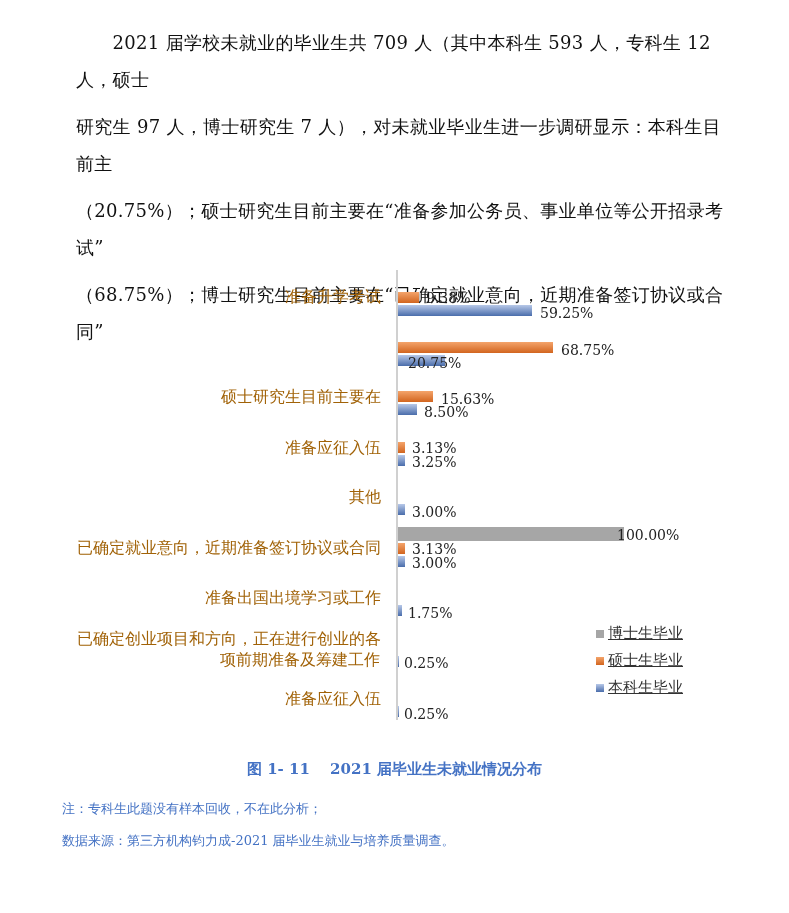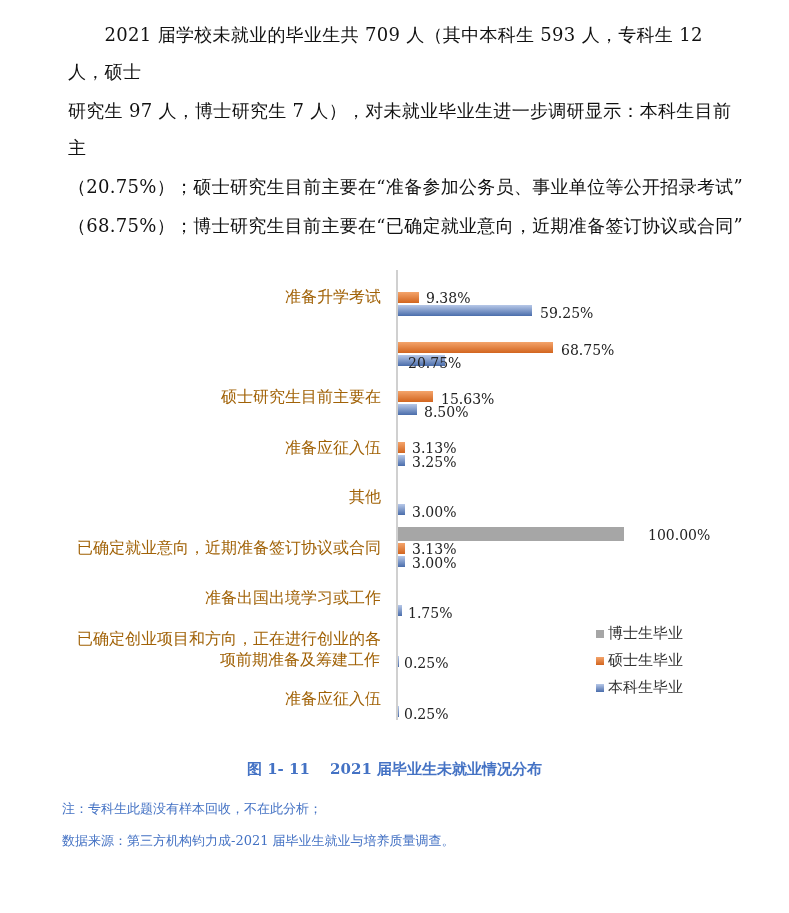--- a/index.html
+++ b/index.html
@@ -1,28 +1,28 @@
 <!DOCTYPE html>
 <html><head>
 <meta charset="utf-8">
 <style>
   html,body{margin:0;padding:0;background:#fff;}
   body{width:789px;height:913px;position:relative;overflow:hidden;font-family:"DejaVu Serif","Liberation Serif",serif;color:#111;}
   .para{position:absolute;left:66px;top:14px;width:680px;font-size:18px;line-height:37px;letter-spacing:0.3px;}
-  .para p{margin:2px;}
+  .para p{margin:10px;}
   .chart{position:absolute;left:0;top:270px;width:789px;height:460px;}
   .axis{position:absolute;left:396px;top:0;width:2px;height:450px;background:#d0d0d0;}
   .cat{position:absolute;right:408px;font-size:16px;text-align:right;color:#a16207;line-height:18px;white-space:nowrap;}
   .bar{position:absolute;left:398px;height:11px;}
   .bar.ug{background:linear-gradient(#b7c8e8,#4a6dab);}
   .bar.ms{background:linear-gradient(#f4a46b,#d2651f);}
   .bar.phd{background:#a6a6a6;height:14px;}
   .val{position:absolute;font-size:14px;color:#222;line-height:14px;white-space:nowrap;}
   .legend{position:absolute;left:596px;top:350px;font-size:15px;color:#333;}
-  .legend .li{display:flex;align-items:center;height:27px;}
+  .legend .li{display:flex;align-items:center;height:27px;text-decoration:underline;}
   .legend .sw{width:8px;height:8px;margin-right:4px;}
   .caption{position:absolute;left:0;width:789px;top:760px;text-align:center;font-size:15px;font-weight:bold;color:#4472c4;}
   .note{position:absolute;left:62px;font-size:13px;color:#4472c4;}
 </style>
 </head>
 <body>
 
 <div class="para">
   <p>　　2021 届学校未就业的毕业生共 709 人（其中本科生 593 人，专科生 12 人，硕士</p>
   <p>研究生 97 人，博士研究生 7 人），对未就业毕业生进一步调研显示：本科生目前主</p>
@@ -54,21 +54,21 @@
   <div class="bar ms" style="top:172px;width:7px"></div>
   <div class="val" style="left:412px;top:171px">3.13%</div>
   <div class="bar ug" style="top:185px;width:7px"></div>
   <div class="val" style="left:412px;top:185px">3.25%</div>
 
   <div class="cat" style="top:218px">其他</div>
   <div class="bar ug" style="top:234px;width:7px"></div>
   <div class="val" style="left:412px;top:235px">3.00%</div>
 
   <div class="bar phd" style="top:257px;width:226px"></div>
-  <div class="val" style="left:648px;top:258px">100.00%</div>
+  <div class="val" style="left:617px;top:258px">100.00%</div>
   <div class="cat" style="top:269px">已确定就业意向，近期准备签订协议或合同</div>
   <div class="bar ms" style="top:273px;width:7px"></div>
   <div class="val" style="left:412px;top:272px">3.13%</div>
   <div class="bar ug" style="top:286px;width:7px"></div>
   <div class="val" style="left:412px;top:286px">3.00%</div>
 
   <div class="cat" style="top:319px">准备出国出境学习或工作</div>
   <div class="bar ug" style="top:335px;width:4px"></div>
   <div class="val" style="left:408px;top:336px">1.75%</div>
 

